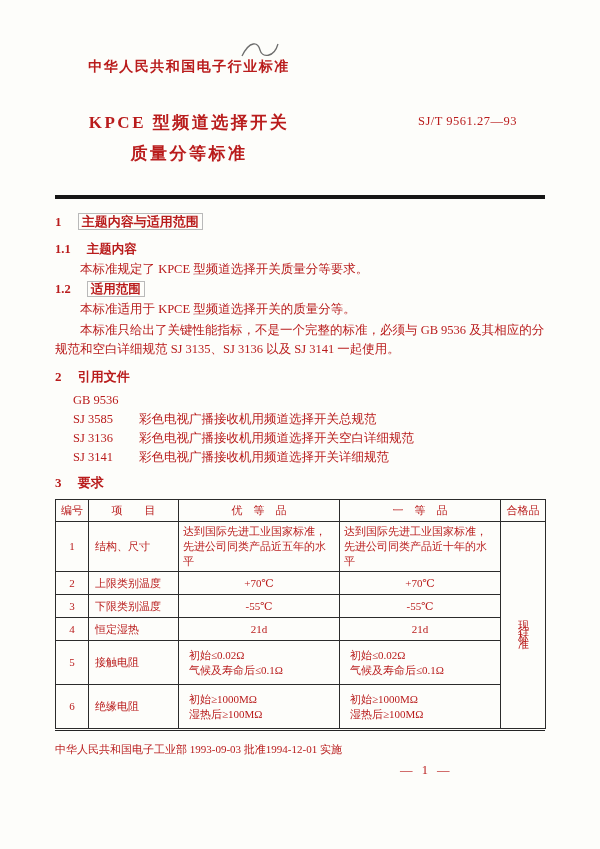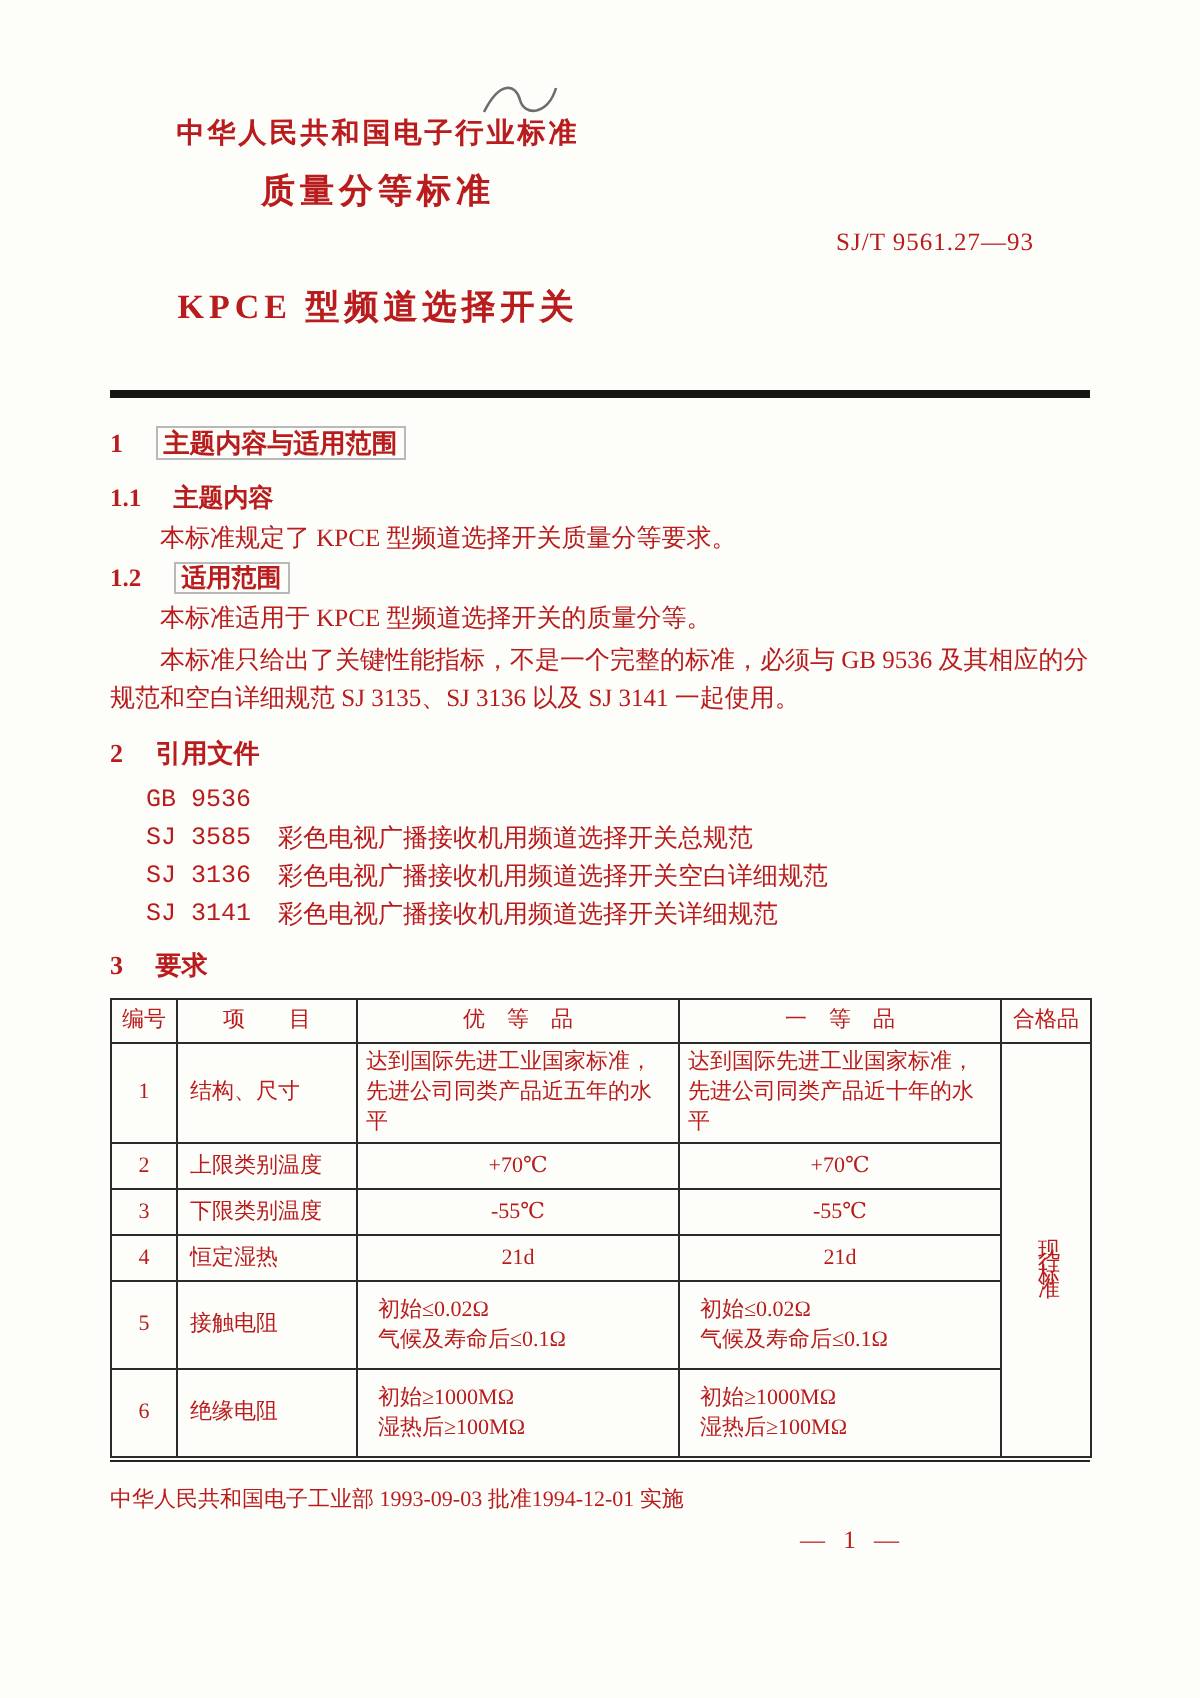--- a/index.html
+++ b/index.html
@@ -44,21 +44,21 @@
   .h2 { margin-top:10px; font-size:12.5px; font-weight:bold; }
   .h2.tight { margin-top:2px; }
   .annot { border:1px solid #b9b9b9; padding:0 3px; }
   .para {
     margin-top:2px;
     font-size:12.5px; line-height:19px;
     text-indent:2em;
   }
   .refs { margin-top:5px; }
   .ref { display:flex; font-size:12.5px; line-height:19px; padding-left:18px; }
-  .ref-code { width:66px; flex:none;font-family:Liberation Mono, monospace; }
+  .ref-code { width:66px; flex:none; }
   .h1.s2 { margin-top:9px; }
   .h1.s3 { margin-top:7px; }
 
   
   table.req {
     width:100%; margin-top:7px;
     border-collapse:collapse; table-layout:fixed;
   }
   .req th, .req td {
     border:1px solid #2b2b2b;
@@ -103,22 +103,22 @@
 
   <span class="squiggle">
     <svg width="40" height="22" viewBox="0 0 40 22">
       <path d="M2 18 C 10 2, 18 4, 20 12 S 34 20, 38 6" stroke="#4a4a4a" stroke-width="1.3" fill="none"></path>
     </svg>
   </span>
 
   <div class="content">
 
     <div class="org">中华人民共和国电子行业标准</div>
+    <div class="title-line title-1">KPCE 型频道选择开关</div>
     <div class="title-line title-2">质量分等标准</div>
-    <div class="title-line title-1">KPCE 型频道选择开关</div>
     <div class="std-no">SJ/T 9561.27—93</div>
 
     <div class="rule"></div>
 
     <div class="h1">
       <span class="num">1</span>
       <span class="annot">主题内容与适用范围</span>
     </div>
 
     <div class="h2">

